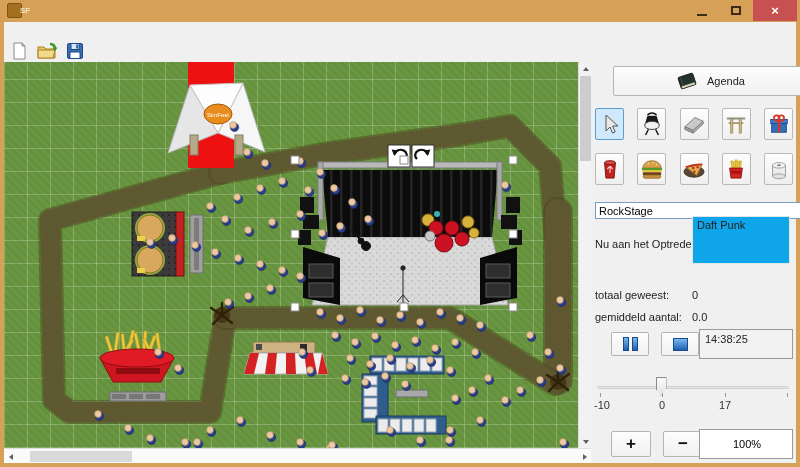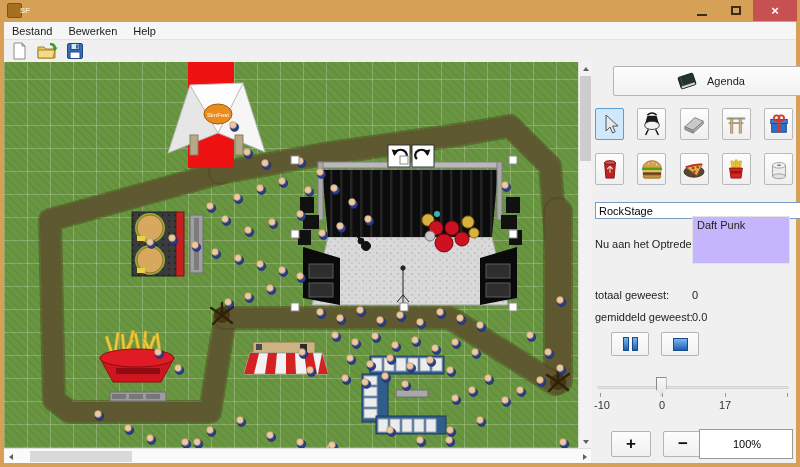--- a/index.html
+++ b/index.html
@@ -40,21 +40,21 @@
   .hscroll{position:absolute;left:0;top:426px;width:587px;height:15px;background:#fafafa;border-top:1px solid #e0e0e0;}
   .hthumb{position:absolute;left:26px;top:2px;width:102px;height:11px;background:#d9d9d9;}
   
   .panel{position:absolute;left:588px;top:40px;width:204px;height:401px;background:#f0f0f0;font-size:11px;color:#222;}
   .btn{background:linear-gradient(#fdfdfd,#f1f1f1);border:1px solid #b4b4b4;border-radius:2px;display:flex;align-items:center;justify-content:center;margin-left:16px;}
   .agenda-btn{position:absolute;left:5px;top:4px;width:194px;height:30px;gap:8px;}
   .toolgrid-row{position:absolute;left:3px;width:198px;height:32px;display:flex;justify-content:space-between;}
   .tool{width:29px;height:32px;background:linear-gradient(#fdfdfd,#efefef);border:1px solid #b9b9b9;border-radius:2px;display:flex;align-items:center;justify-content:center;}
   .tool.selected{background:#cfe8fc;border-color:#5a9fd4;}
   .txt{position:absolute;border:1px solid #7a9cc0;background:#fff;font-size:11px;font-family:"Liberation Sans",sans-serif;padding:1px 3px;}
-  .listbox{position:absolute;left:100px;top:154px;width:98px;height:48px;background:#c4b5fd;border:1px solid #e3e3e3;padding:2px 4px;}
+  .listbox{position:absolute;left:100px;top:154px;width:98px;height:48px;background:#0ea5e9;border:1px solid #e3e3e3;padding:2px 4px;}
   .lbl{position:absolute;white-space:nowrap;}
   .timebox{position:absolute;left:107px;top:267px;width:94px;height:30px;background:#f2f2f2;border:1px solid #9a9a9a;padding:3px 5px;}
   .medbtn{position:absolute;width:38px;height:24px;}
   .slider-track{position:absolute;left:5px;top:324px;width:192px;height:3px;background:#e8e8e8;border:1px solid #cfcfcf;border-radius:2px;}
   .slider-thumb{position:absolute;top:315px;width:11px;height:19px;background:linear-gradient(#fafafa,#e3e3e3);border:1px solid #8a8a8a;clip-path:polygon(0 0,100% 0,100% 62%,50% 100%,0 62%);}
   .tickmark{position:absolute;top:331px;width:1px;height:4px;background:#999;}
   .ticklabel{position:absolute;top:337px;font-size:11px;color:#333;transform:translateX(-50%);}
   .zoombtn{position:absolute;width:40px;height:26px;font-size:17px;font-weight:bold;color:#111;}
   .zoombox{position:absolute;left:107px;top:367px;width:94px;height:30px;border:1px solid #9a9a9a;padding-left:33px;}
   .pauseglyph{display:flex;gap:3px;}
@@ -76,25 +76,20 @@
           <div class="glyph-max"></div>
         </div>
       <div class="cap close">
           <span>×</span>
         </div>
     </div>
   </div>
 
   <div class="app-body">
 
-    <div class="menubar">
-      <span class="menu-item">Bestand</span>
-      <span class="menu-item">Bewerken</span>
-      <span class="menu-item">Help</span>
-    </div>
 
     <div class="toolbar">
       <div class="tbtn">
         <svg width="20" height="20" viewBox="0 0 20 20">
           <path d="M5 2 h8 l3 3 v13 h-11 z" fill="#fff" stroke="#8a8a8a"></path>
           <path d="M13 2 v3 h3 z" fill="#dcdcdc" stroke="#8a8a8a"></path>
         </svg>
       </div>
       <div class="tbtn">
         <svg width="22" height="20" viewBox="0 0 22 20">
@@ -626,32 +621,33 @@
 
       <input class="txt" style="left: 3px; top: 140px; width: 222px; height: 17px;" value="RockStage">
 
       <div class="lbl" style="left:3px;top:176px;">Nu aan het Optreden:</div>
       <div class="listbox">
         <div>Daft Punk</div>
       </div>
 
       <div class="lbl" style="left:3px;top:227px;">totaal geweest:</div>
       <div class="lbl" style="left:100px;top:227px;">0</div>
-      <div class="lbl" style="left:3px;top:249px;">gemiddeld geweest:</div>
+      <div class="lbl" style="left:3px;top:249px;">gemiddeld aantal:</div>
       <div class="lbl" style="left:100px;top:249px;">0.0</div>
 
       <div class="btn medbtn" style="left:3px;top:270px;">
         <div class="pauseglyph">
             <div></div>
             <div></div>
           </div>
       </div>
       <div class="btn medbtn" style="left:53px;top:270px;">
         <div class="stopglyph"></div>
       </div>
+      <div class="timebox">14:38:25</div>
 
       <div class="slider-track"></div>
       <div class="slider-thumb" id="slider-thumb" style="left: 63.5px;"></div>
       <div class="tickmark" style="left:8px;"></div>
       <div class="tickmark" style="left:70px;"></div>
       <div class="tickmark" style="left:133px;"></div>
       <div class="tickmark" style="left:195px;"></div>
       <span class="ticklabel" style="left:10px;">-10</span>
       <span class="ticklabel" style="left:70px;">0</span>
       <span class="ticklabel" style="left:133px;">17</span>

